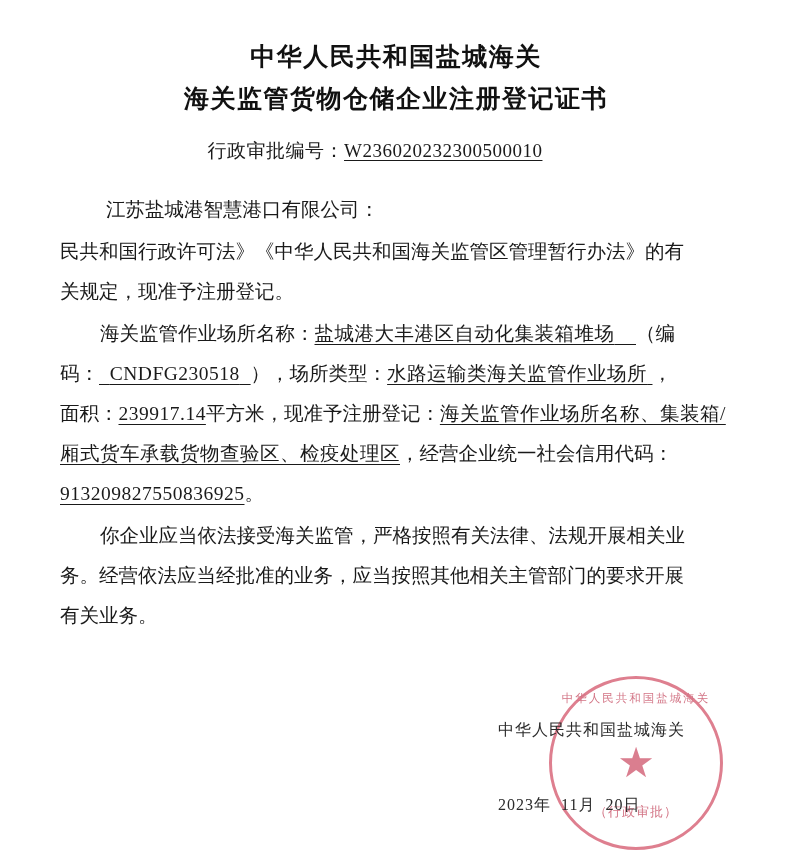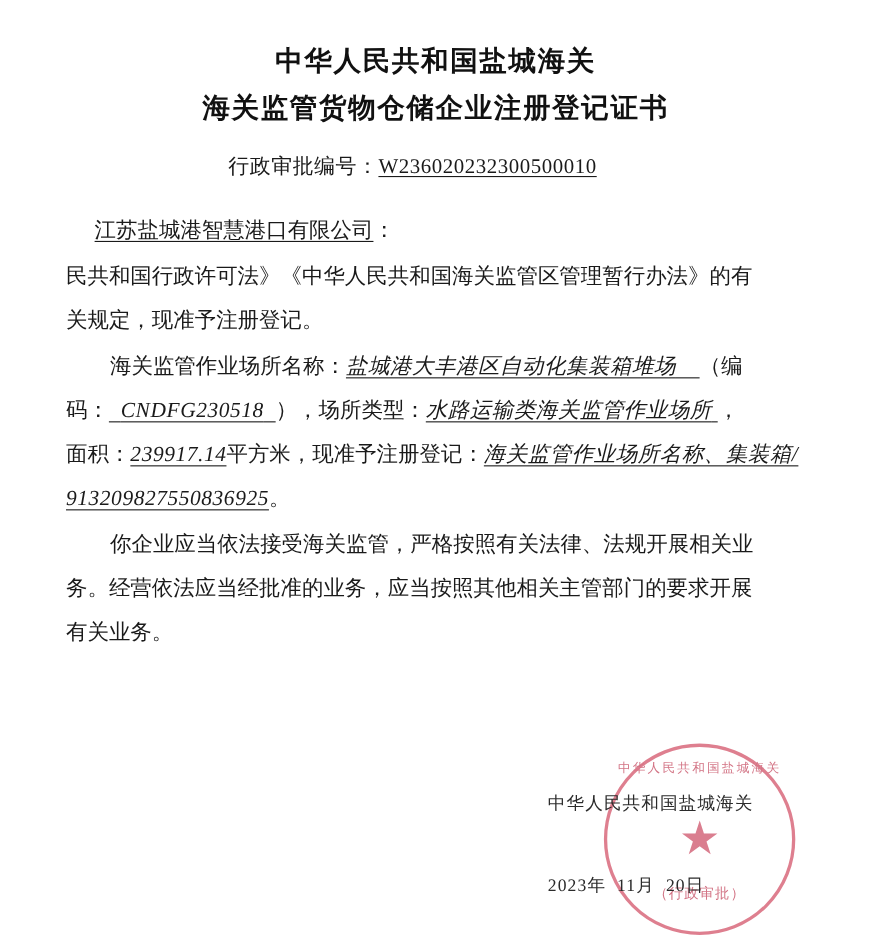--- a/index.html
+++ b/index.html
@@ -60,38 +60,37 @@
     font-size: 19.5px;
     line-height: 40px;
     padding-left: 14px;
     padding-right: 14px;
   }
   .addressee {
     margin-left: 26px;
     margin-bottom: 2px;
   }
   .u {
-    text-decoration: underline;
     text-underline-offset: 4px;
+    margin-left: 20px;
   }
   .block-lines {
     margin-top: 2px;
   }
   .block-lines .line {
     white-space: nowrap;
   }
   .indent {
     display: inline-block;
     width: 40px;
   }
   .u-gap {
     text-decoration: underline;
     text-underline-offset: 4px;
     letter-spacing: 0.5px;
-    font-style: italic;
   }
 
   
   .seal {
     position: absolute;
     left: 549px;
     top: 676px;
     width: 168px;
     height: 168px;
     border: 3px solid #d9697c;
@@ -190,20 +189,23 @@
       <div class="line">
         <span class="indent"></span><span>海关监管作业场所名称：</span><span class="u-gap">盐城港大丰港区自动化集装箱堆场</span><span class="u-gap">&nbsp;&nbsp;&nbsp;&nbsp;</span><span>（编</span>
       </div>
       <div class="line">
         <span>码：</span><span class="u-gap">&nbsp;&nbsp;</span><span class="u-gap">CNDFG230518</span><span class="u-gap">&nbsp;&nbsp;</span><span>），场所类型：</span><span class="u-gap">水路运输类海关监管作业场所</span><span class="u-gap">&nbsp;</span><span>，</span>
       </div>
       <div class="line">
         <span>面积：</span><span class="u-gap">239917.14</span><span>平方米，现准予注册登记：</span><span class="u-gap">海关监管作业场所名称、集装箱/</span>
       </div>
       <div class="line">
+        <span class="u-gap">厢式货车承载货物查验区、检疫处理区</span><span>，经营企业统一社会信用代码：</span>
+      </div>
+      <div class="line">
         <span class="u-gap">913209827550836925</span><span>。</span>
       </div>
     </div>
 
     <div class="block-lines">
       <div class="line"><span class="indent"></span><span>你企业应当依法接受海关监管，严格按照有关法律、法规开展相关业</span></div>
       <div class="line">务。经营依法应当经批准的业务，应当按照其他相关主管部门的要求开展</div>
       <div class="line">有关业务。</div>
     </div>
 

